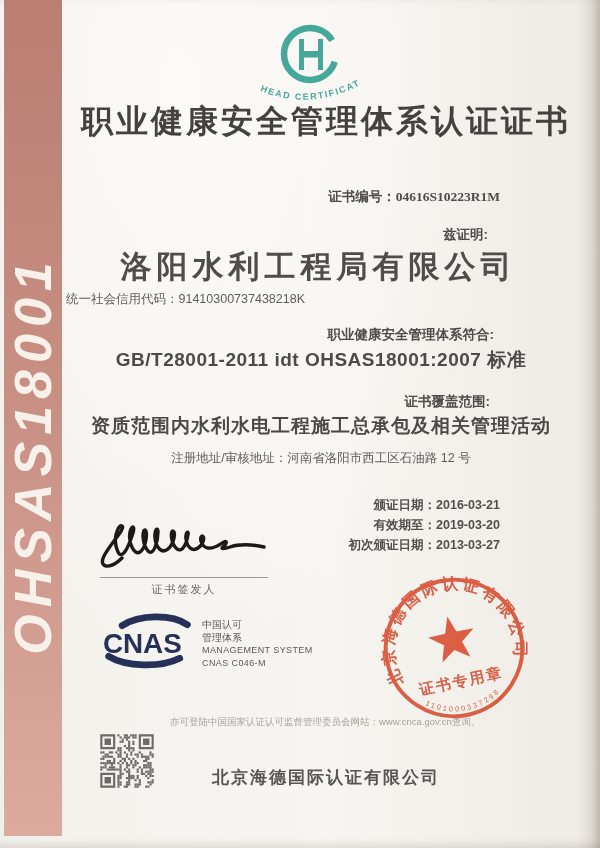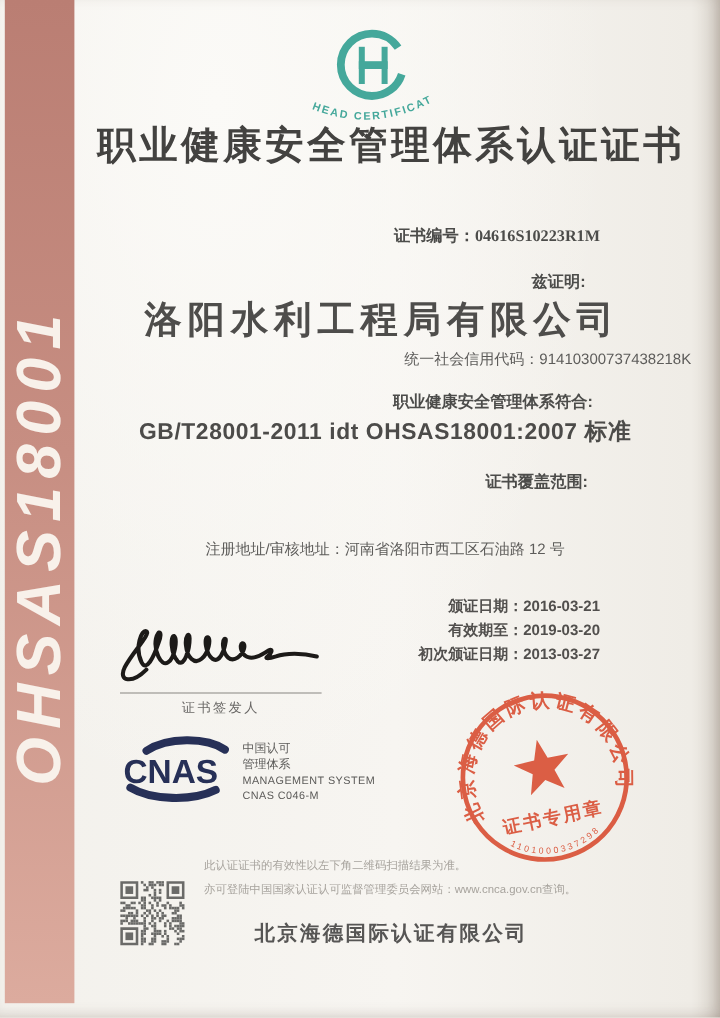--- a/index.html
+++ b/index.html
@@ -29,21 +29,21 @@
   
   .logo{left:232px;top:16px;width:156px;height:94px;}
   
   .title{left:66px;right:14px;top:100px;text-align:center;
     font-size:32px;font-weight:bold;letter-spacing:3px;color:#434240;}
   .cert-no{top:188px;right:100px;font-size:13.5px;font-weight:bold;color:#4c4c4a;font-family:Liberation Serif, serif;}
   .lead{font-size:13.5px;font-weight:bold;color:#4c4c4a;}
   .lead-certify{top:226px;right:112px;}
   .company{left:66px;right:29px;top:246px;text-align:center;
     font-size:31px;font-weight:bold;letter-spacing:5px;color:#4e4d4b;}
-  .credit{left:66px;right:24px;top:291px;text-align:right;font-size:12.5px;color:#5d5c5a;}
+  .credit{left:66px;right:24px;top:291px;text-align:left;font-size:12.5px;color:#5d5c5a;}
   .lead-standard{top:326px;right:106px;}
   .standard-value{left:66px;right:24px;top:347px;text-align:center;
     font-size:19px;font-weight:bold;letter-spacing:.5px;color:#4c4b49;}
   .lead-scope{top:393px;right:110px;}
   .scope-value{left:60px;right:18px;top:413px;text-align:center;
     font-size:19px;font-weight:bold;letter-spacing:1px;color:#4a4947;}
   .reg-address{left:66px;right:24px;top:450px;text-align:center;font-size:12.5px;color:#5d5c5a;}
   .dates{top:495px;right:100px;text-align:right;font-size:12.5px;font-weight:bold;color:#514f4d;}
   .dates .row{line-height:20px;}
   
@@ -98,20 +98,21 @@
   <div class="abs lead lead-certify">兹证明:</div>
   <div class="abs company">洛阳水利工程局有限公司</div>
   <div class="abs credit">
     <span>统一社会信用代码：</span><span>91410300737438218K</span>
   </div>
 
   <div class="abs lead lead-standard">职业健康安全管理体系符合:</div>
   <div class="abs standard-value">GB/T28001-2011 idt OHSAS18001:2007 标准</div>
 
   <div class="abs lead lead-scope">证书覆盖范围:</div>
+  <div class="abs scope-value">资质范围内水利水电工程施工总承包及相关管理活动</div>
   <div class="abs reg-address">
     <span>注册地址/审核地址：</span><span>河南省洛阳市西工区石油路 12 号</span>
   </div>
 
   <div class="abs dates">
     <div class="row">
       <span>颁证日期：</span><span>2016-03-21</span>
     </div>
     <div class="row">
       <span>有效期至：</span><span>2019-03-20</span>
@@ -368,19 +369,18 @@
           <rect x="4" y="4" width="3" height="3"></rect>
           <path fill-rule="evenodd" d="M20,2h7v7h-7z M21,3v5h5v-5z"></path>
           <rect x="22" y="4" width="3" height="3"></rect>
           <path fill-rule="evenodd" d="M2,20h7v7h-7z M3,21v5h5v-5z"></path>
           <rect x="4" y="22" width="3" height="3"></rect>
         </g>
     </svg>
   </div>
 
   <div class="abs footnotes">
-    <div>此认证证书的有效性以左下角二维码扫描结果为准。</div>
     <div>亦可登陆中国国家认证认可监督管理委员会网站：www.cnca.gov.cn查询。</div>
   </div>
 
   <div class="abs issuer-name">北京海德国际认证有限公司</div>
 
 </div>
 
 </body></html>

